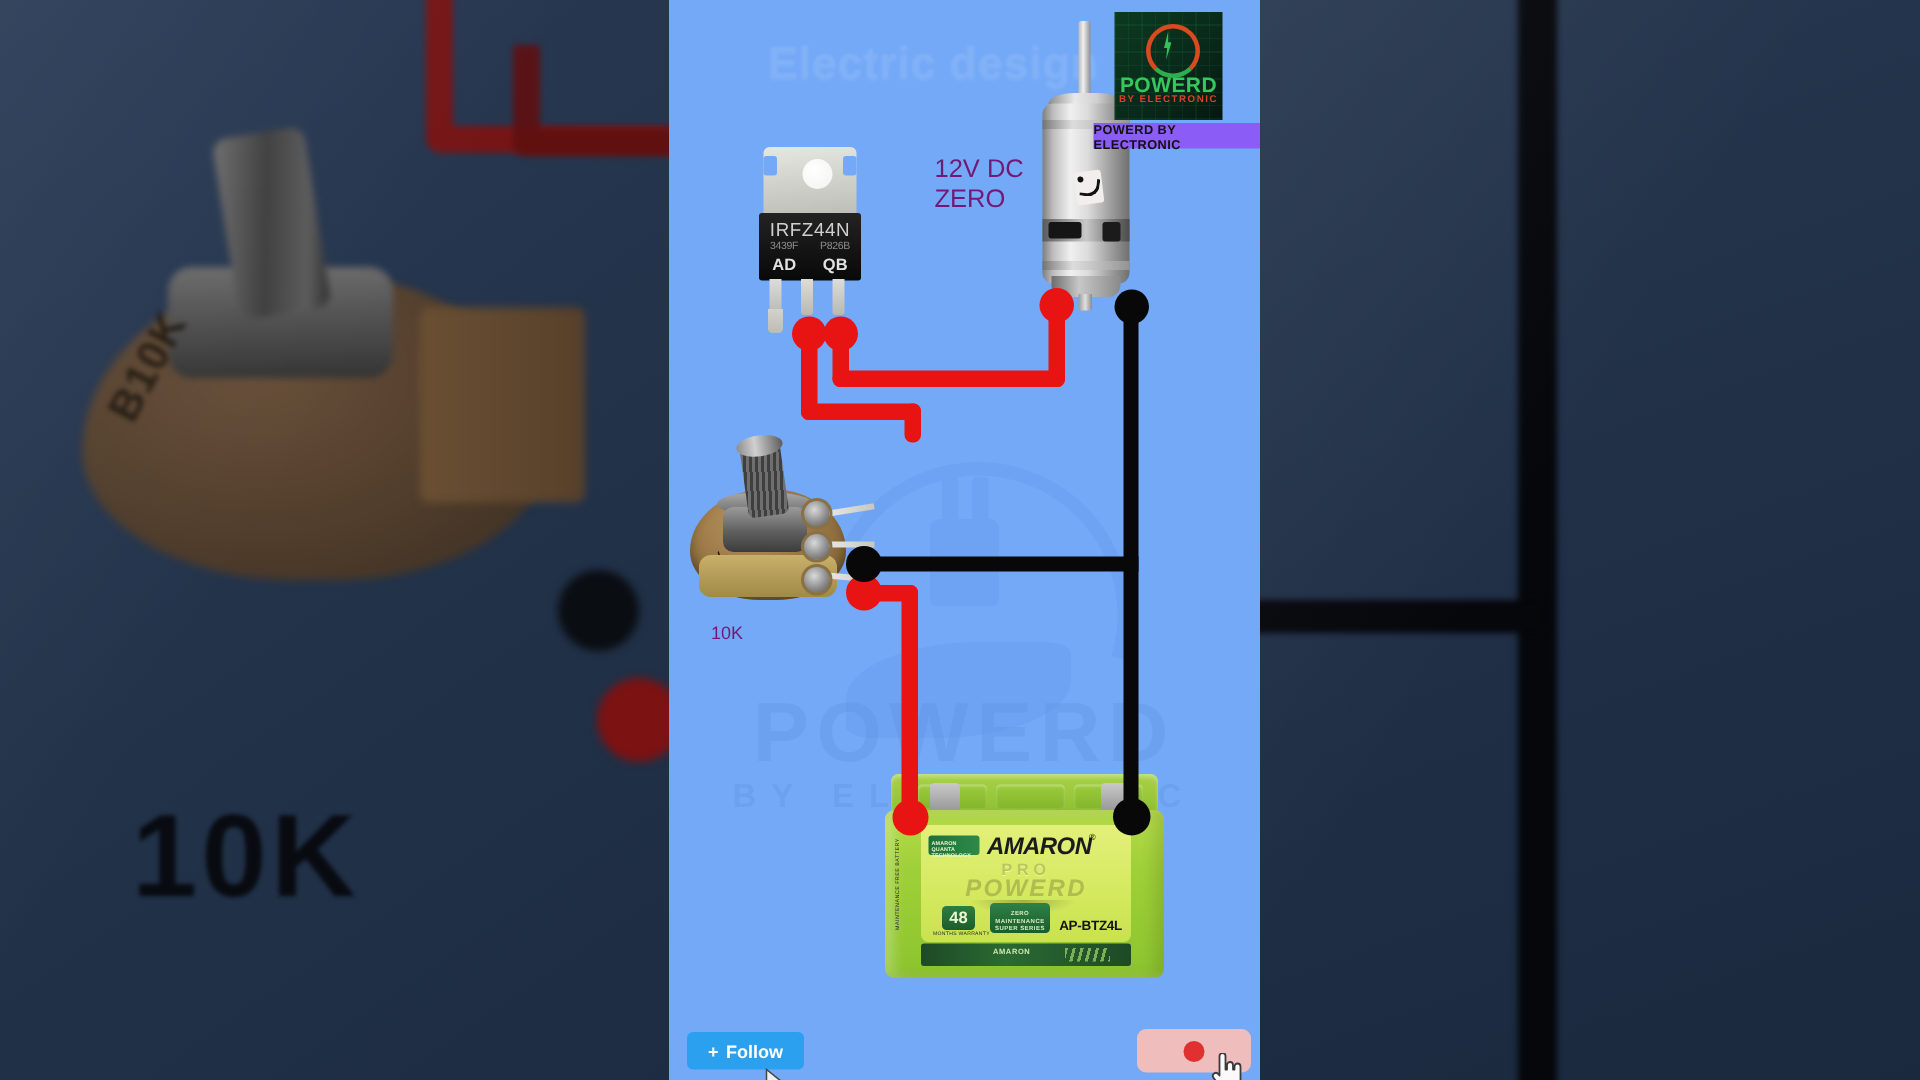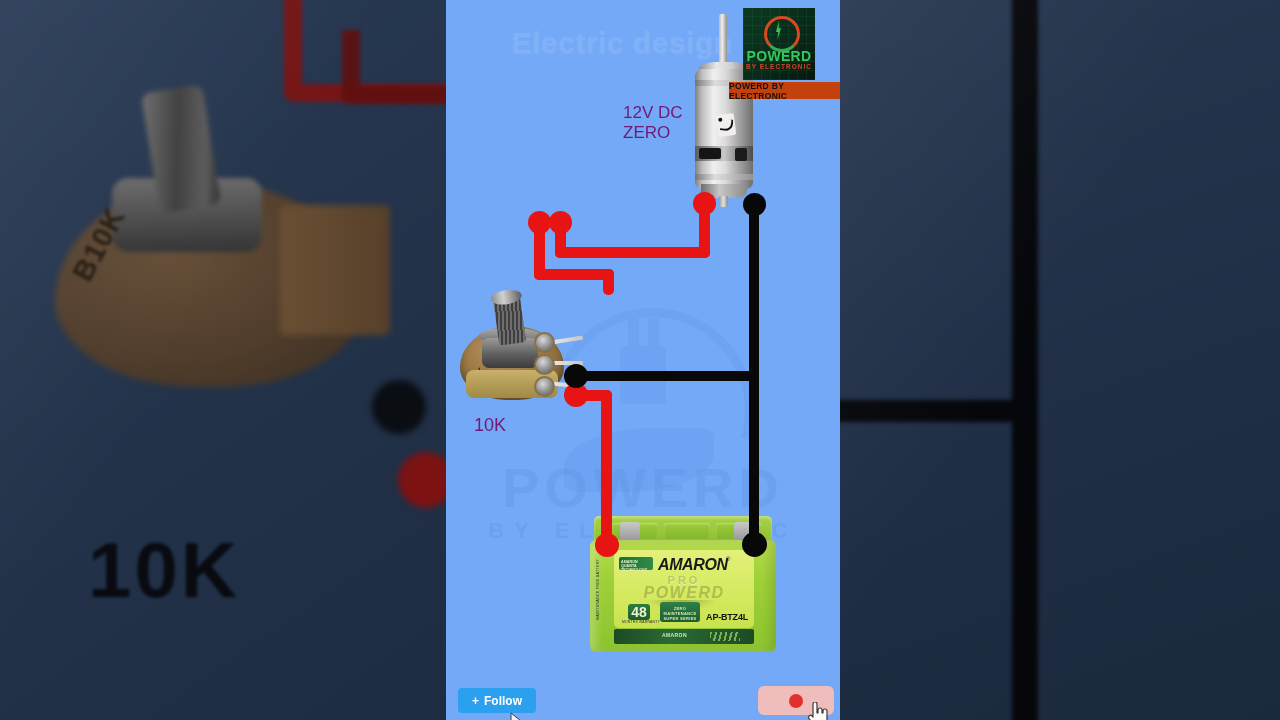--- a/index.html
+++ b/index.html
@@ -131,27 +131,27 @@
   .logo-ring{position:absolute;left:21px;top:8px;width:30px;height:30px;border-radius:50%;
     border:3px solid #d94b1f;border-bottom-color:#2fae4f;}
   .logo-bolt{position:absolute;left:33px;top:13px;width:5px;height:19px;background:#34c25a;
     clip-path:polygon(55% 0,0 58%,42% 58%,28% 100%,100% 38%,55% 38%);}
   .logo-t1{position:absolute;left:0;top:40px;width:100%;text-align:center;color:#35c85d;
     font-size:14px;font-weight:800;letter-spacing:.3px;}
   .logo-t2{position:absolute;left:0;top:55px;width:100%;text-align:center;color:#d0452a;
     font-size:6.5px;font-weight:700;letter-spacing:1px;}
 
   .yellow-bar{position:absolute;left:283px;top:82px;width:111px;height:17px;
-    background:#c2410c;display:flex;align-items:center;justify-content:center;
+    background:#8b5cf6;display:flex;align-items:center;justify-content:center;
     color:#111;font-size:8.5px;font-weight:700;letter-spacing:.3px;}
 
   
   .lbl{position:absolute;color:#701a75;font-weight:400;line-height:1.2;}
   .lbl-motor{left:177px;top:103px;font-size:17px;}
-  .lbl-pot{left:28px;top:415px;font-size:18px;}
+  .lbl-pot{left:28px;top:415px;font-size:12px;}
   .lbl-batt{left:44px;top:588px;font-size:19px;text-align:center;width:110px;}
 
   
   .pot{position:absolute;left:10px;top:298px;width:130px;height:110px;}
   .pot-disc{position:absolute;left:4px;top:28px;width:104px;height:74px;
     border-radius:50% 48% 45% 45%/56% 56% 44% 44%;
     background:radial-gradient(ellipse at 38% 30%,#b9935f 0%,#9a7845 45%,#7c5f33 100%);
     box-shadow:inset 0 -6px 8px rgba(0,0,0,.35);}
   .pot-base{position:absolute;left:10px;top:72px;width:92px;height:28px;border-radius:8px;
     background:linear-gradient(180deg,#c9b06b,#a08a46);}
@@ -201,21 +201,21 @@
   .batt-tech{position:absolute;left:5px;top:7px;width:34px;height:13px;border-radius:2px;
     background:linear-gradient(90deg,#1f6f3a,#2e8a48);}
   .batt-tech span{position:absolute;left:2px;top:3px;font-size:3.6px;color:#e8f5c8;font-weight:700;letter-spacing:.1px;}
   .batt-pro{position:absolute;left:0;top:24px;width:100%;text-align:center;font-size:11px;
     font-weight:800;color:#b8c95a;letter-spacing:3px;text-shadow:0 1px 0 rgba(255,255,255,.5);}
   .batt-rider{position:absolute;left:0;top:34px;width:100%;text-align:center;font-size:16px;
     font-weight:800;color:#aebc50;letter-spacing:1.5px;font-style:italic;}
   .batt-wing{position:absolute;left:32px;top:50px;width:72px;height:10px;
     background:radial-gradient(ellipse at 50% 0,#9fae45 0%,transparent 70%);}
   .batt-48{position:absolute;left:14px;top:54px;width:22px;height:16px;border-radius:3px;
-    background:linear-gradient(180deg,#2d7e3f,#1d5c2c);color:#eaf6cf;font-size:14px;font-weight:800;
+    background:linear-gradient(180deg,#2d7e3f,#1d5c2c);color:#eaf6cf;font-size:11px;font-weight:800;
     display:flex;align-items:center;justify-content:center;}
   .batt-48sub{position:absolute;left:8px;top:70px;font-size:3.4px;color:#2b2b2b;letter-spacing:.2px;}
   .batt-model{position:absolute;right:6px;bottom:6px;font-size:9px;font-weight:800;color:#141414;
     letter-spacing:-.2px;}
   .batt-green{position:absolute;left:46px;top:52px;width:40px;height:20px;border-radius:3px;
     background:linear-gradient(180deg,#2e8147,#1c5b2f);}
   .batt-green-t{position:absolute;left:0;top:4px;width:100%;text-align:center;font-size:4px;
     color:#d6ecb6;font-weight:700;letter-spacing:.3px;}
   .batt-side{position:absolute;left:6px;top:14px;width:10px;height:66px;
     font-size:3.6px;color:#2a2a2a;writing-mode:vertical-rl;transform:rotate(180deg);letter-spacing:.3px;}
@@ -274,20 +274,41 @@
       <div class="wm-prong" style="left:100px"></div>
       <div class="wm-prong" style="left:120px"></div>
       <div class="wm-plug"></div>
       <div class="wm-leaf"></div>
     </div>
     <div class="wm-text wm-powerd">POWERD</div>
     <div class="wm-text wm-byel">BY ELECTRONIC</div>
 
     <div class="title-wm">Electric design 11</div>
 
+    <div class="mosfet">
+      <div class="mos-tab">
+        <div class="mos-notchL"></div>
+        <div class="mos-notchR"></div>
+        <div class="mos-hole"></div>
+      </div>
+      <div class="mos-body">
+        <div class="l1">IRFZ44N</div>
+        <div class="l2">
+          <span>3439F</span>
+          <span>P826B</span>
+        </div>
+        <div class="l3">
+          <span>AD</span>
+          <span>QB</span>
+        </div>
+      </div>
+      <div class="mos-pin p1"></div>
+      <div class="mos-pin p2"></div>
+      <div class="mos-pin p3"></div>
+    </div>
 
     <div class="motor">
       <div class="mtr-shaft"></div>
       <div class="mtr-cap"></div>
       <div class="mtr-body"></div>
       <div class="mtr-ring" style="top:18px"></div>
       <div class="mtr-ring" style="top:112px"></div>
       <div class="mtr-band"></div>
       <div class="mtr-slotL"></div>
       <div class="mtr-slotR"></div>

